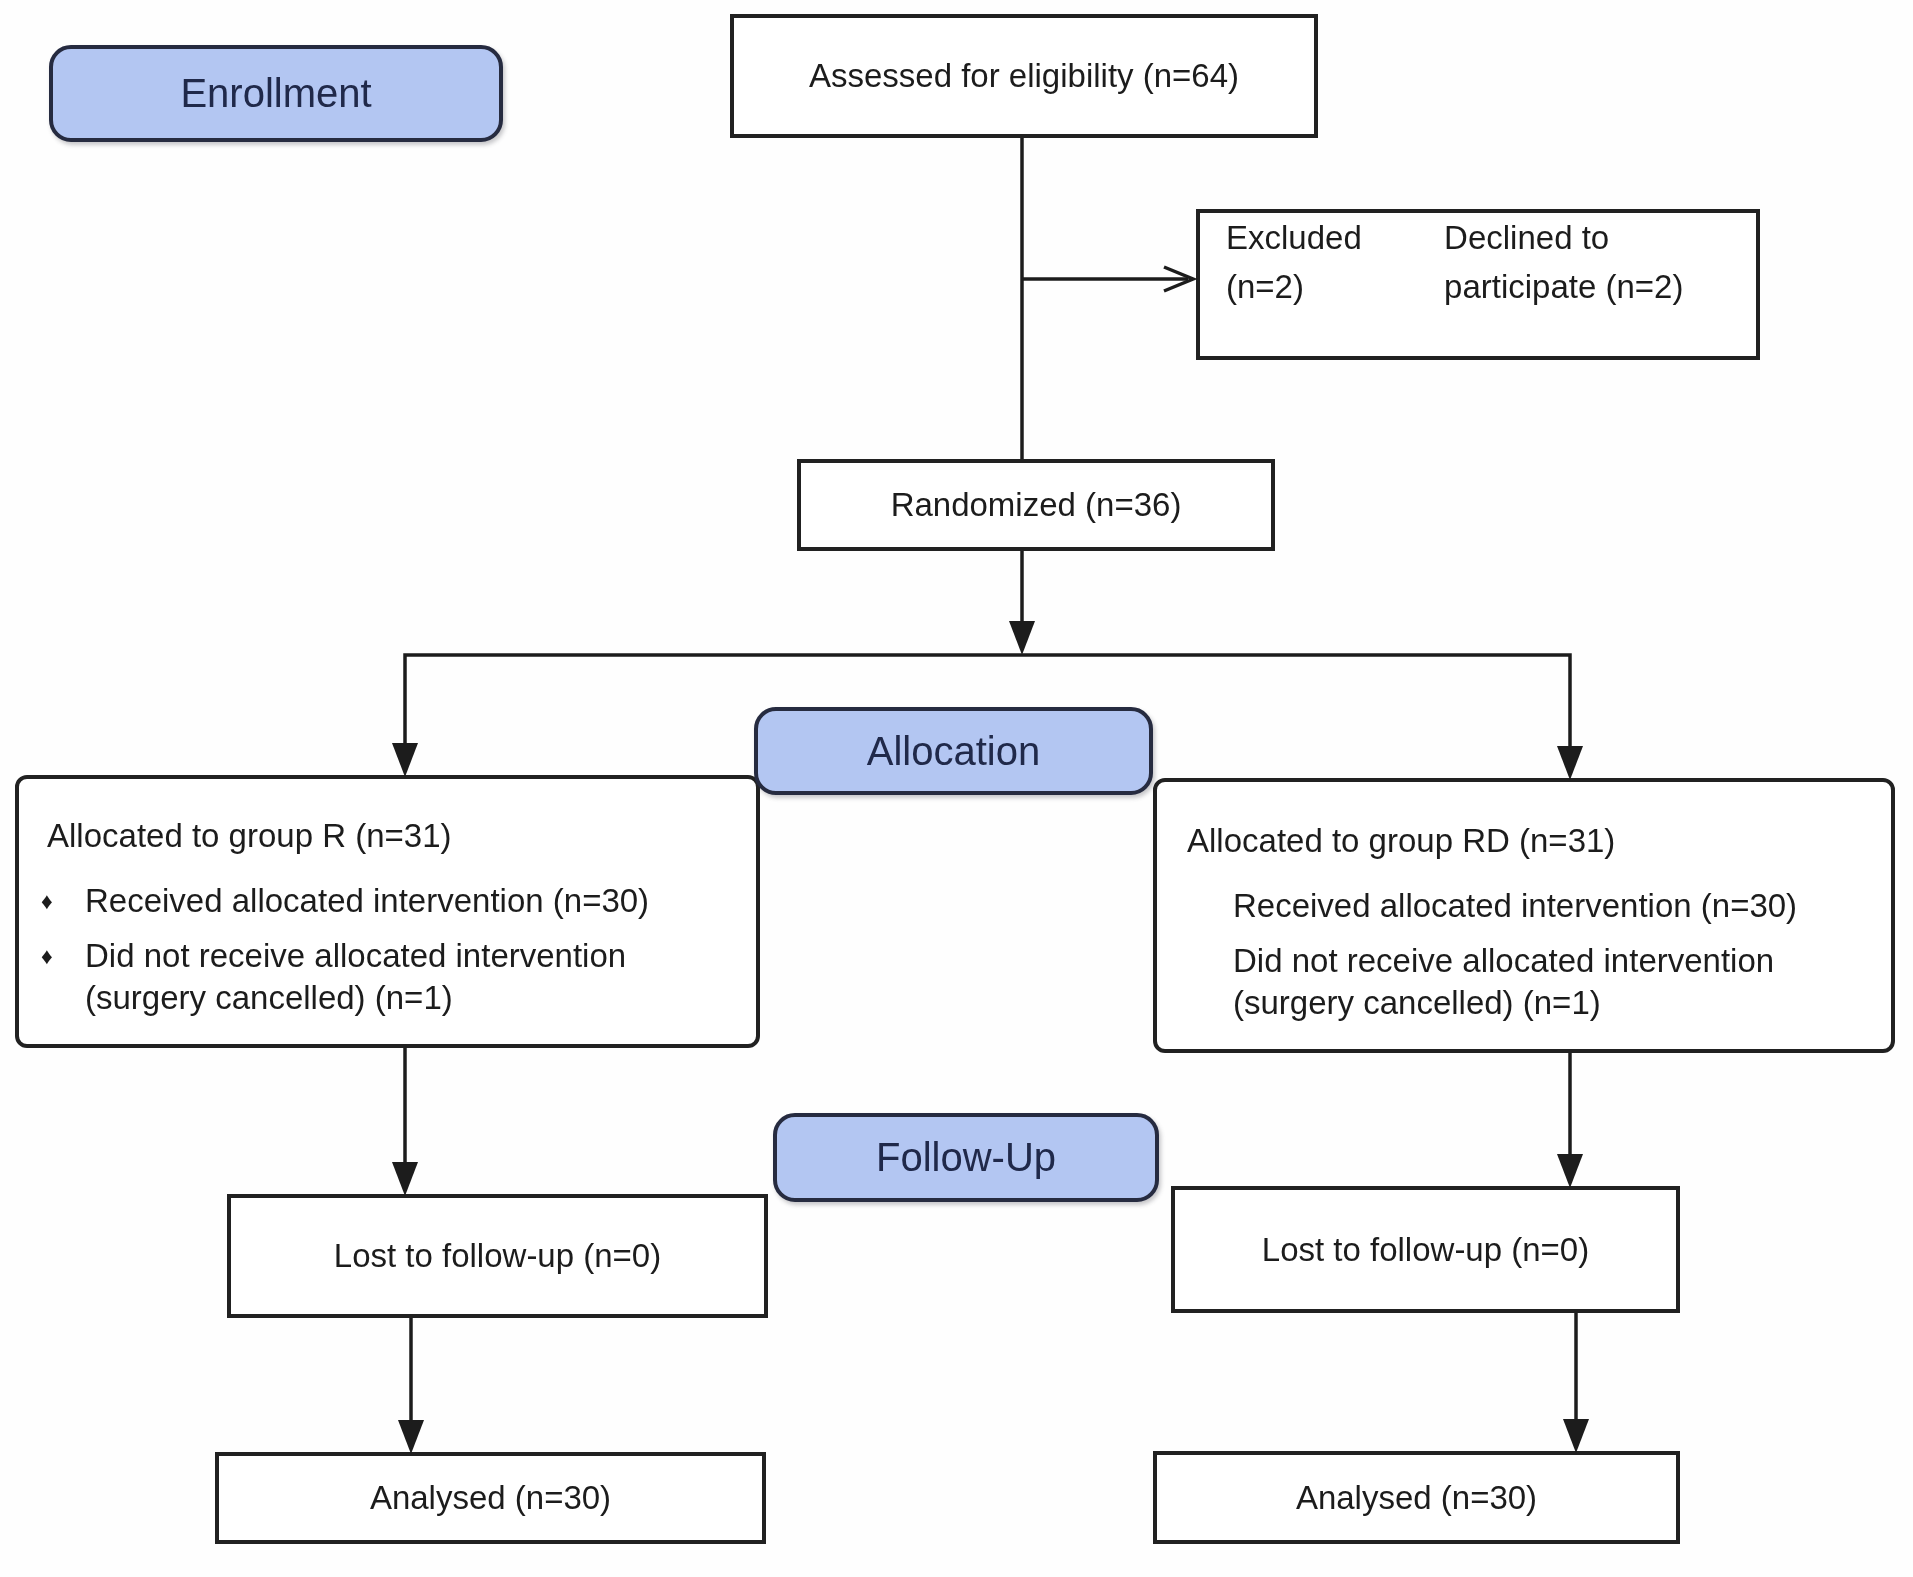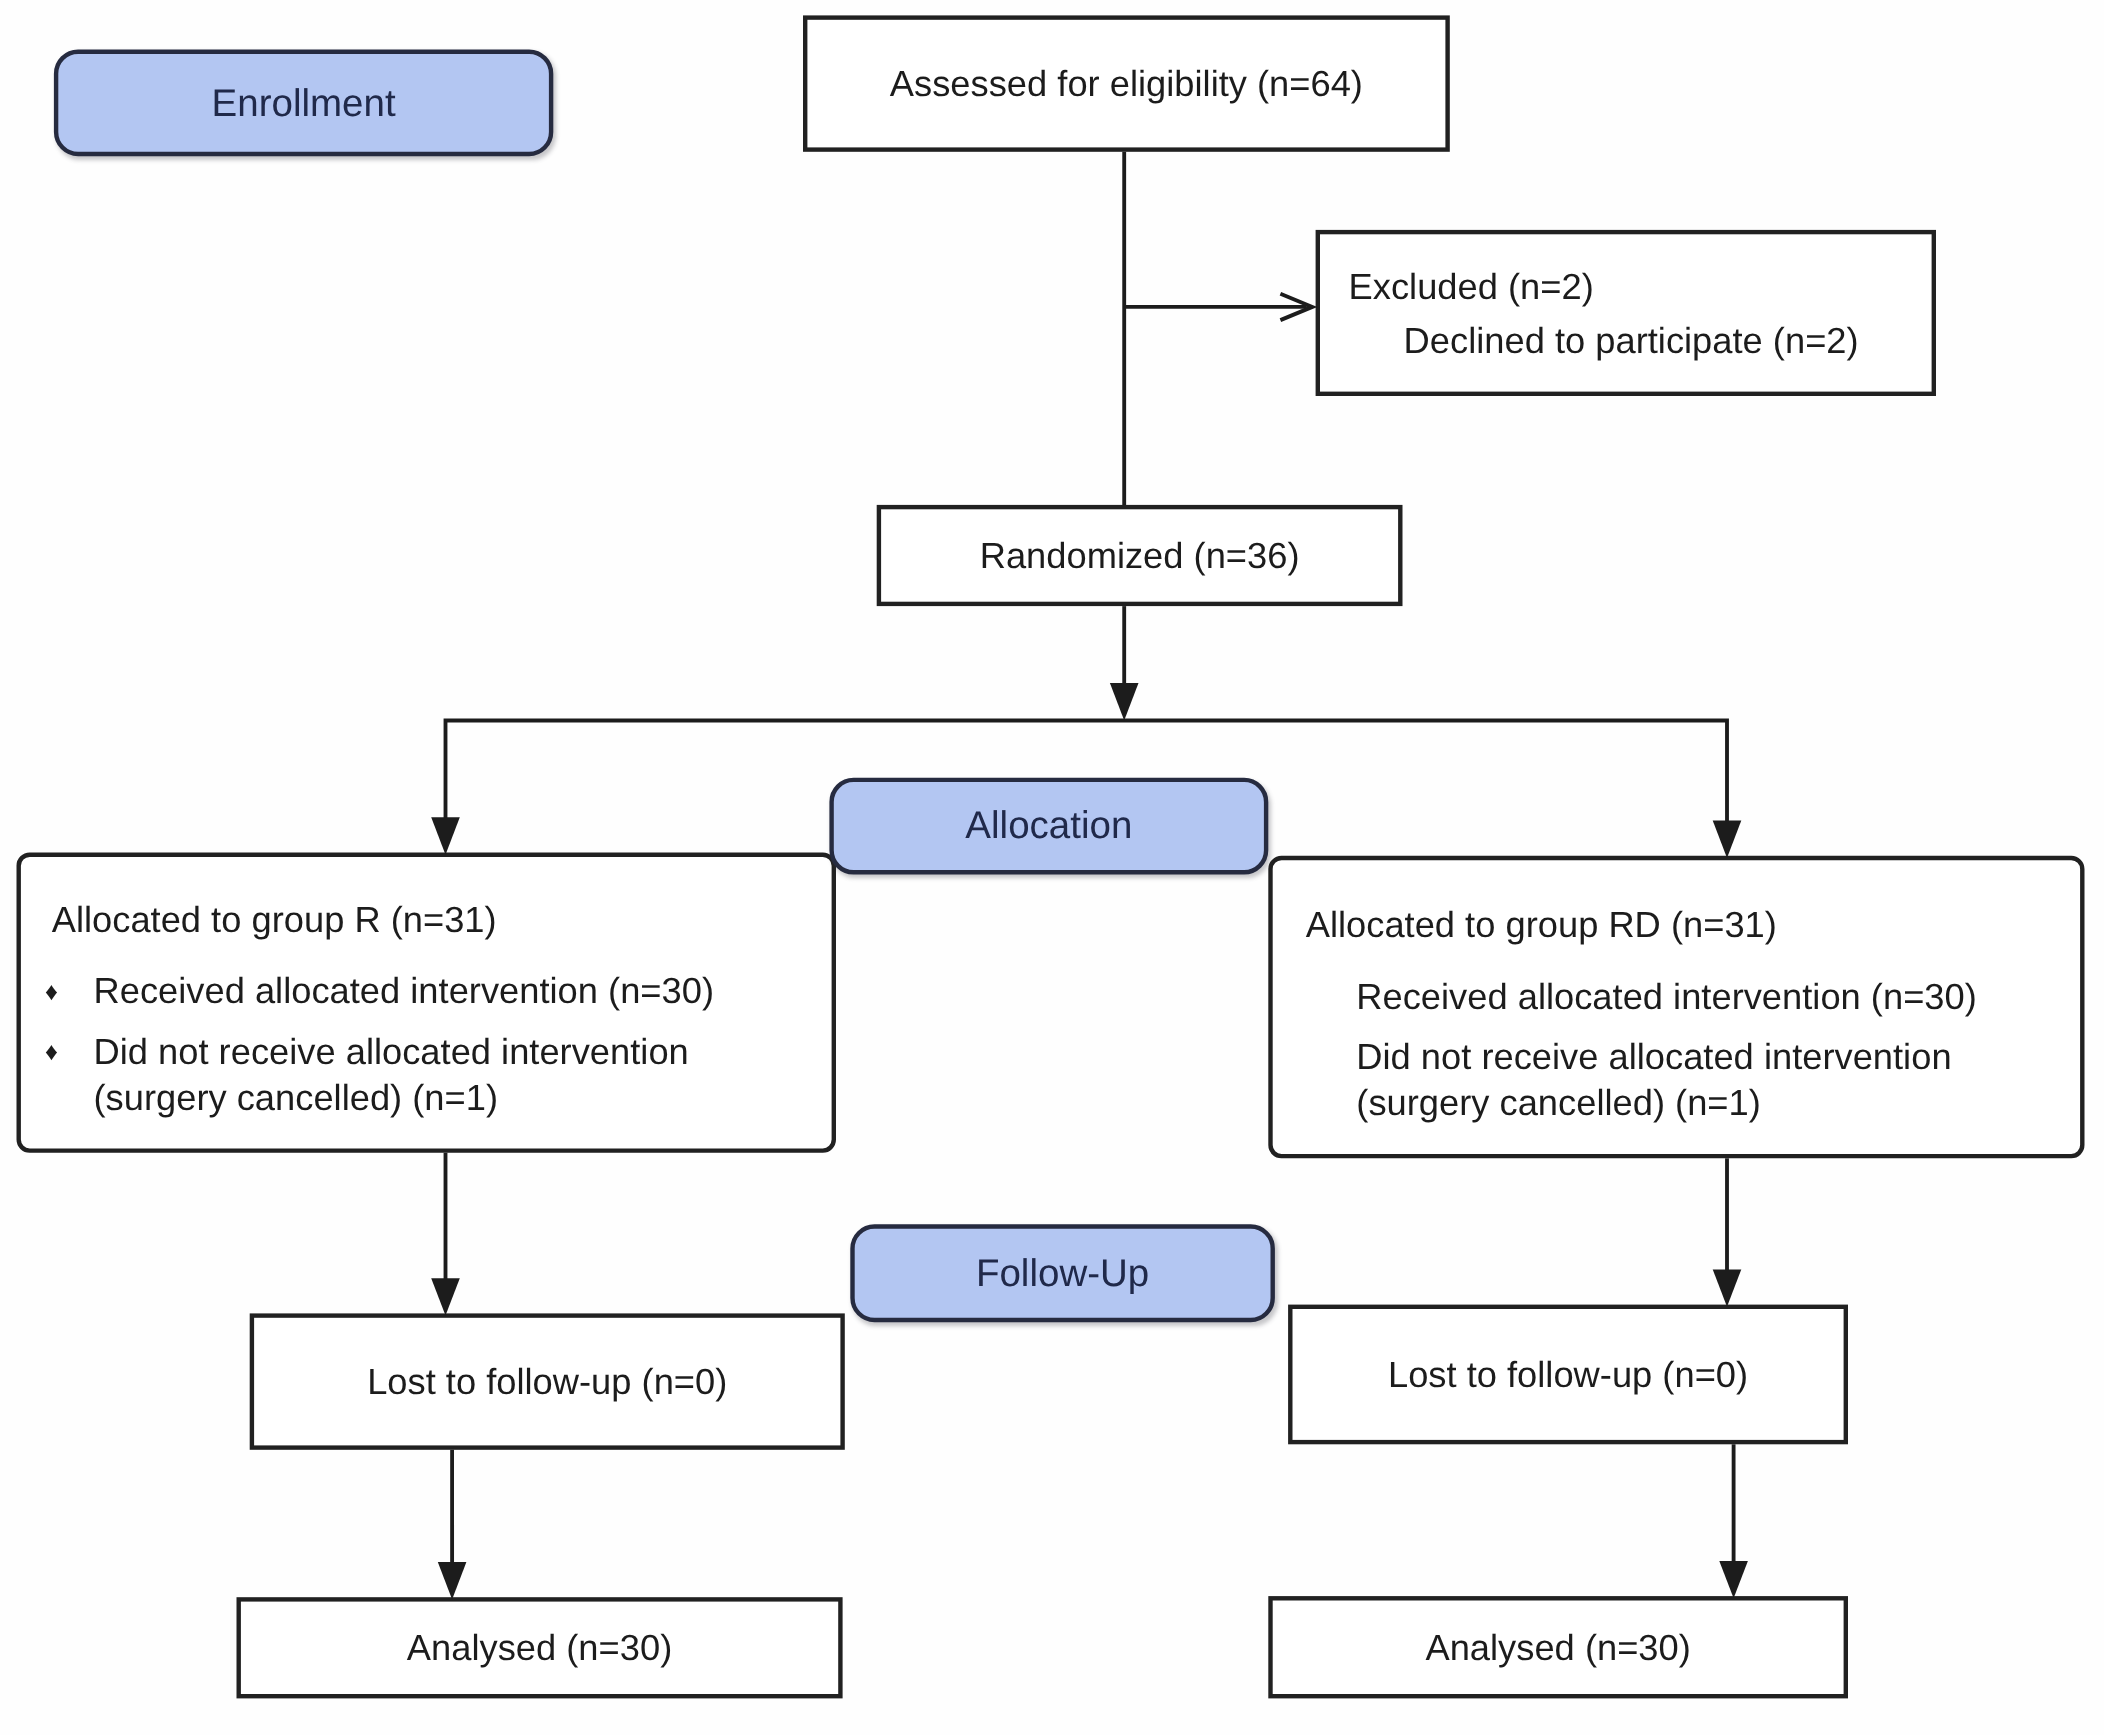--- a/index.html
+++ b/index.html
@@ -22,36 +22,36 @@
     background:#ffffff;border:4px solid var(--box-border);
     display:flex;align-items:center;justify-content:center;
     font-size:33px;line-height:1.25;z-index:1;
   }
   .stage{
     position:absolute;box-sizing:border-box;
     background:var(--stage-fill);
     border:4px solid var(--stage-border);
     border-radius:22px;
     display:flex;align-items:center;justify-content:center;
-    font-size:35px;color:#20294a;z-index:3;
+    font-size:40px;color:#20294a;z-index:3;
     box-shadow:2px 3px 4px rgba(70,70,80,0.30);
   }
   .alloc{
     flex-direction:column;align-items:flex-start;justify-content:flex-start;border-radius:12px;
   }
   #alloc-left{padding:36px 18px 0 28px;}
   #alloc-right{padding:38px 18px 16px 30px;}
   .alloc-title{line-height:42px;margin-bottom:10px;}
   .li{display:flex;margin-left:-6px;margin-top:13px;}
   .li .diamond{width:44px;font-size:23px;line-height:42px;flex:0 0 44px;}
   .li .li-text{line-height:42px;}
   .li .li-lines{display:flex;flex-direction:column;}
   .indent-item{margin-left:46px;margin-top:13px;line-height:42px;}
   .indent-item .wrap-line{display:block;}
-  #excluded{flex-direction:column;align-items:flex-start;justify-content:center;padding-left:26px;line-height:49px;}
+  #excluded{flex-direction:row;align-items:flex-start;justify-content:center;padding-left:26px;line-height:49px;}
   #excluded .excl-line2{margin-left:50px;}
   #connectors{position:absolute;left:0;top:0;z-index:2;pointer-events:none;}
   #connectors .stroke{stroke:var(--connector);stroke-width:3.5;fill:none;}
   #connectors .head{fill:var(--connector);stroke:none;}
 </style>
 </head>
 <body>
 
 <div id="canvas">
 

